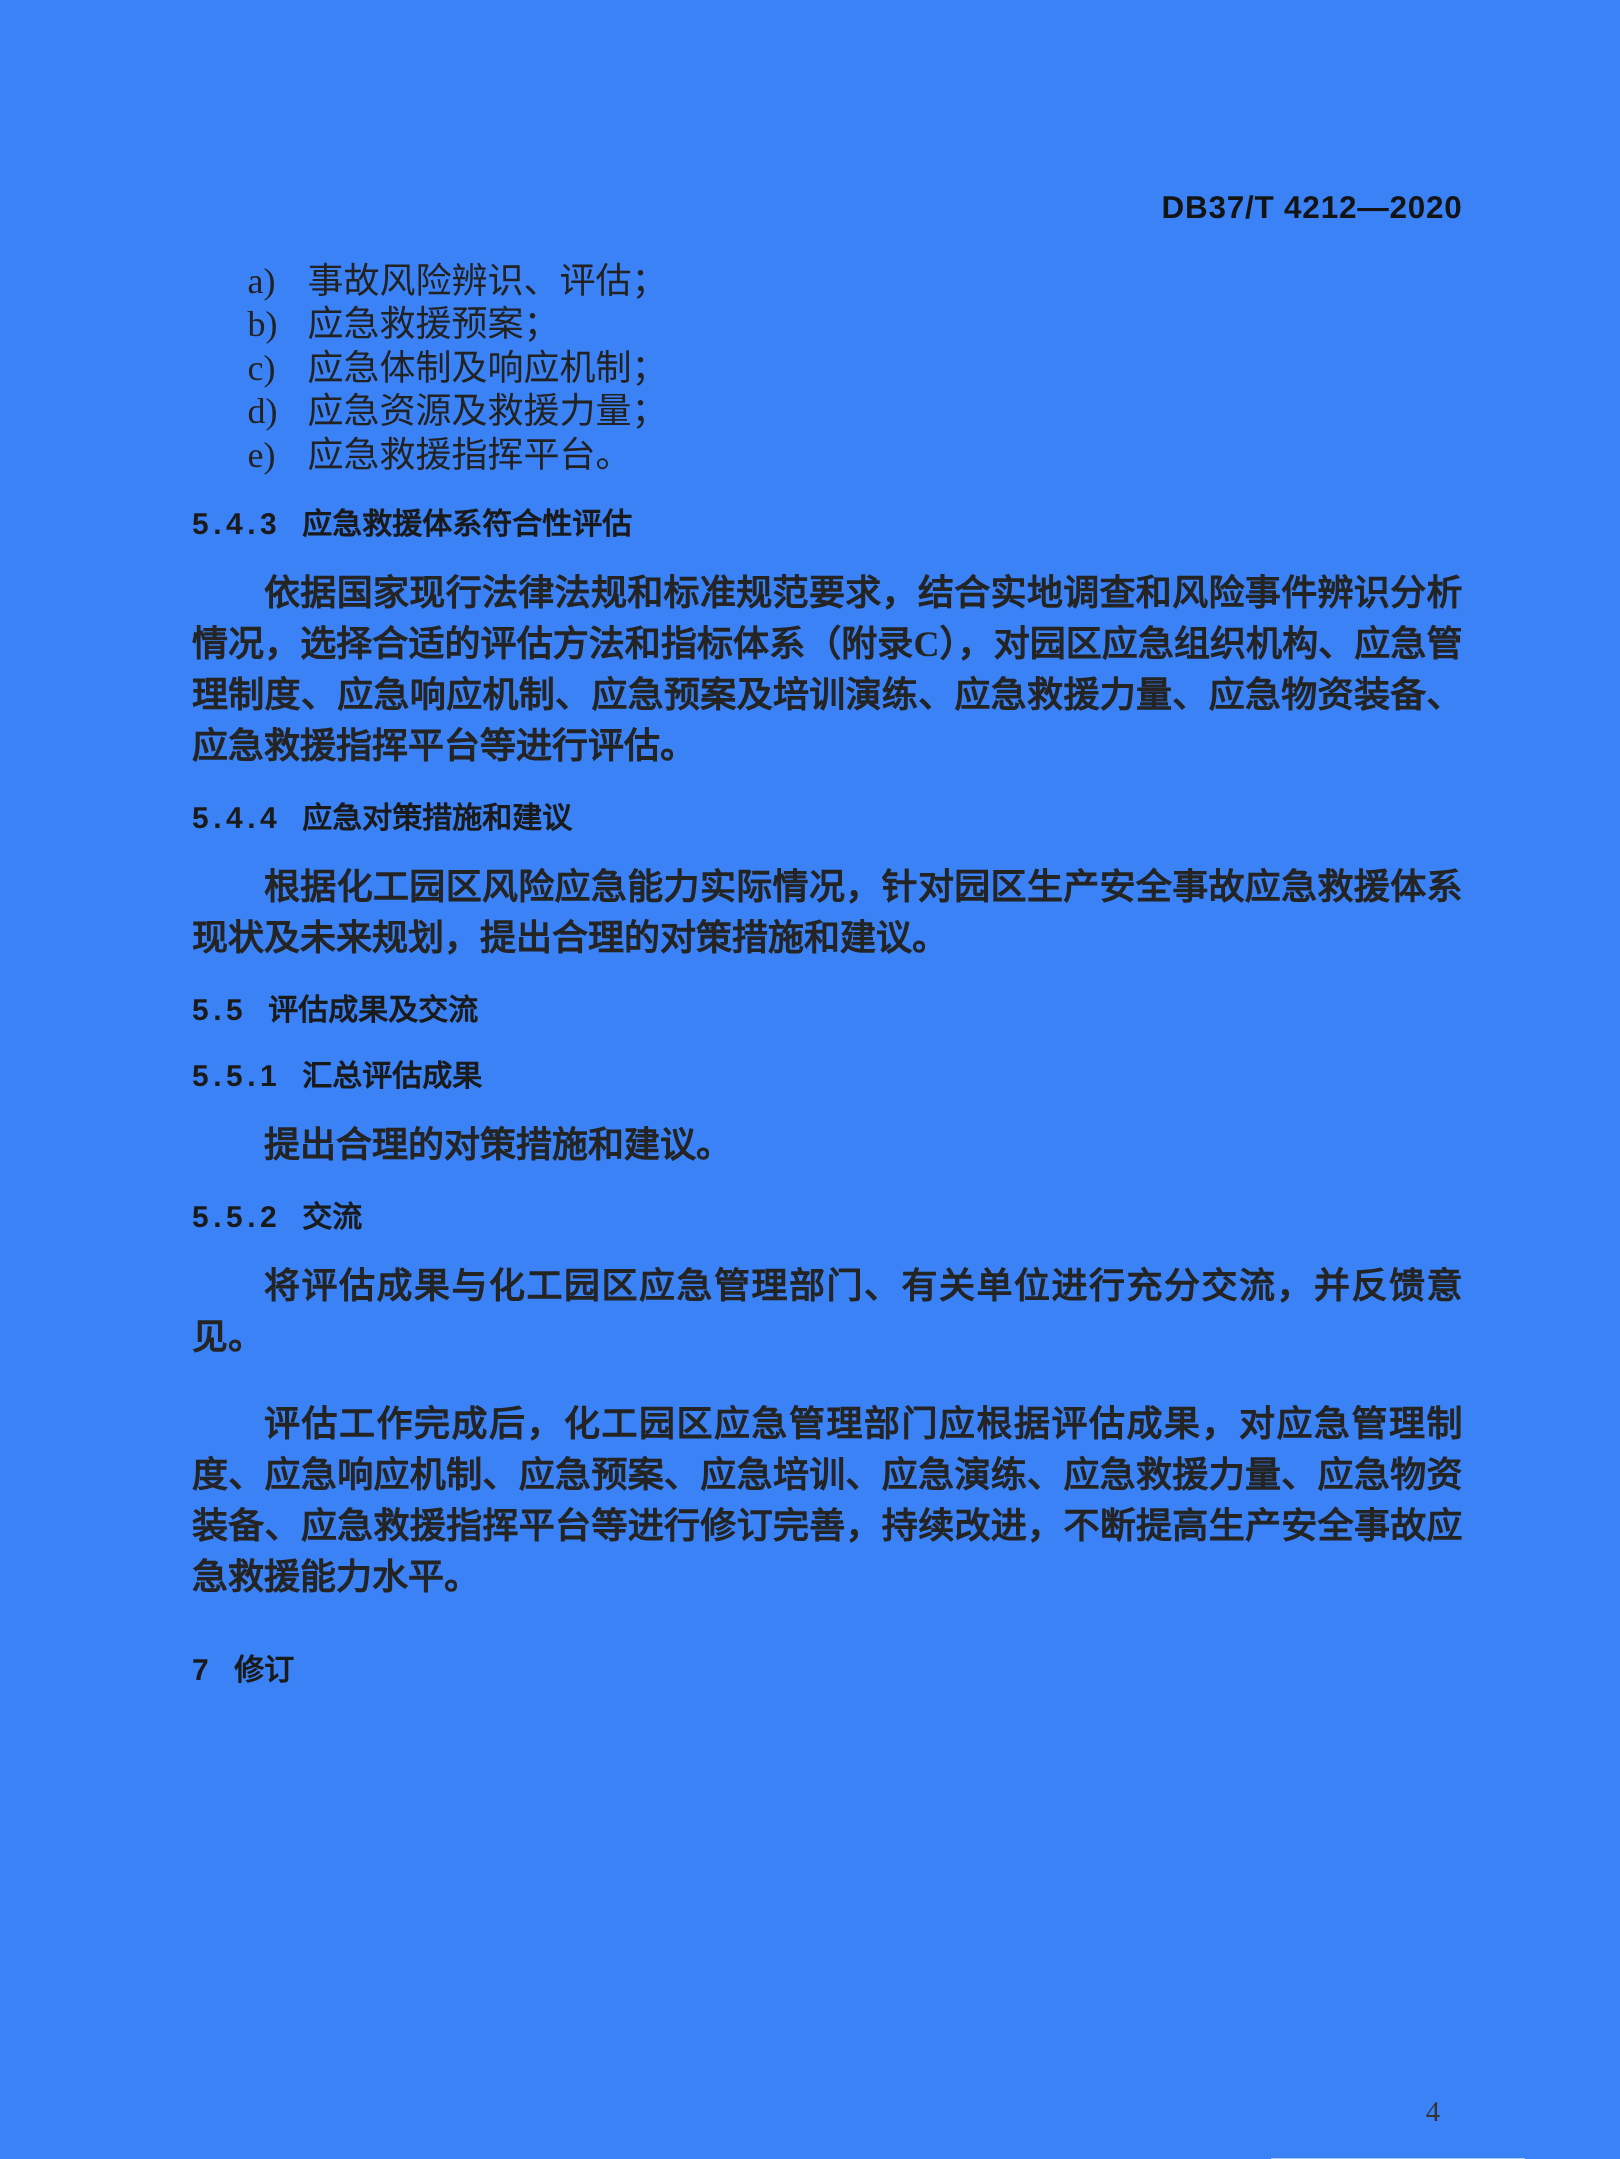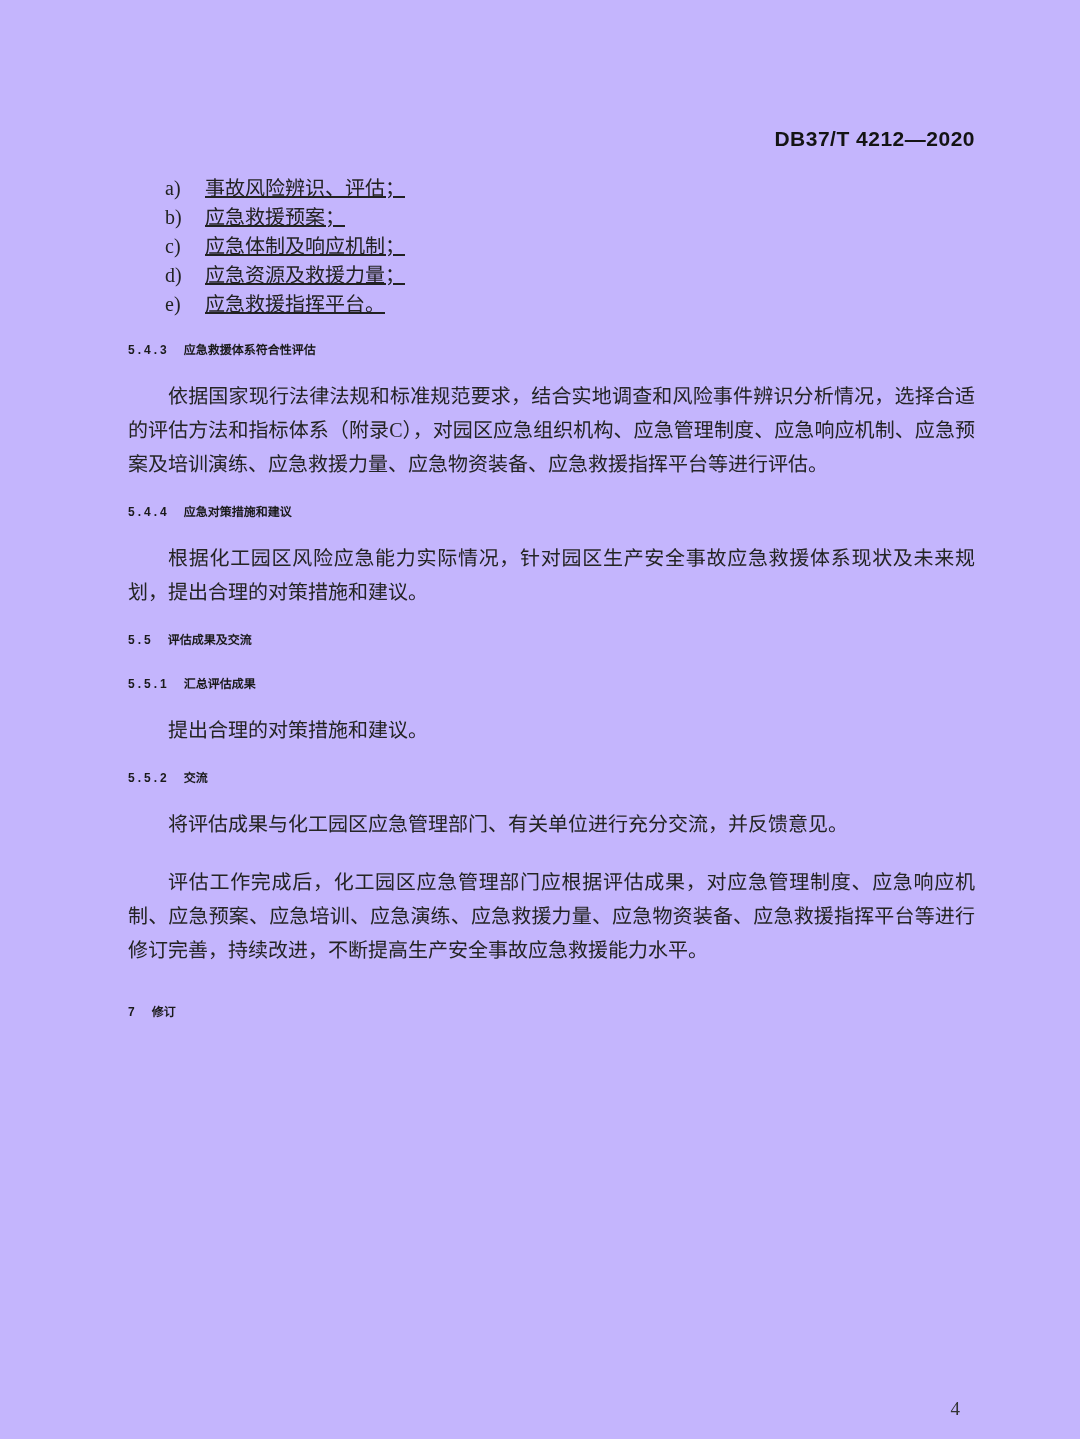--- a/index.html
+++ b/index.html
@@ -6,21 +6,21 @@
   html, body {
     margin: 0;
     padding: 0;
     background: #ffffff;
   }
   .page {
     position: relative;
     width: 1080px;
     height: 1439px;
     margin: 0 auto;
-    background: #c4b5fd;
+    background: #3b82f6;
     box-sizing: border-box;
     padding: 128px 105px 0 128px;
     color: #1f1f1f;
     overflow: hidden;
   }
   
   .doc-header {
     text-align: right;
     font-family: "Liberation Sans", "DejaVu Sans", sans-serif;
     font-weight: 700;
@@ -28,54 +28,54 @@
     line-height: 22px;
     color: #141414;
     letter-spacing: 0.5px;
   }
   
   .item-list {
     margin-top: 24px;
   }
   .list-item {
     font-family: "Liberation Serif", "DejaVu Serif", serif;
-    font-size: 20px;
+    font-size: 24px;
     line-height: 29px;
     color: #222222;
     white-space: nowrap;
-    text-decoration: underline;
   }
   .list-label {
     display: inline-block;
     margin-left: 37px;
     width: 40px;
     font-family: "Liberation Serif", "DejaVu Serif", serif;
   }
   
   .sec-heading {
     margin-top: 18px;
     font-family: "Liberation Sans", "DejaVu Sans", sans-serif;
     font-weight: 700;
-    font-size: 12px;
+    font-size: 20px;
     line-height: 26px;
     color: #1a1a1a;
   }
   .sec-num {
     letter-spacing: 3px;
     margin-right: 14px;
   }
   
   .para {
     margin: 16px 0 0 0;
     font-family: "Liberation Serif", "DejaVu Serif", serif;
-    font-size: 20px;
+    font-size: 24px;
     line-height: 34px;
     text-align: justify;
     text-indent: 2em;
     color: #242424;
+    font-weight: bold;
   }
   
   .chapter .sec-heading { margin-top: 32px; }
   .chapter .para { margin-top: 24px; }
   
   .page-footer {
     position: absolute;
     top: 1398px;
     right: 120px;
     font-family: "Liberation Serif", "DejaVu Serif", serif;

